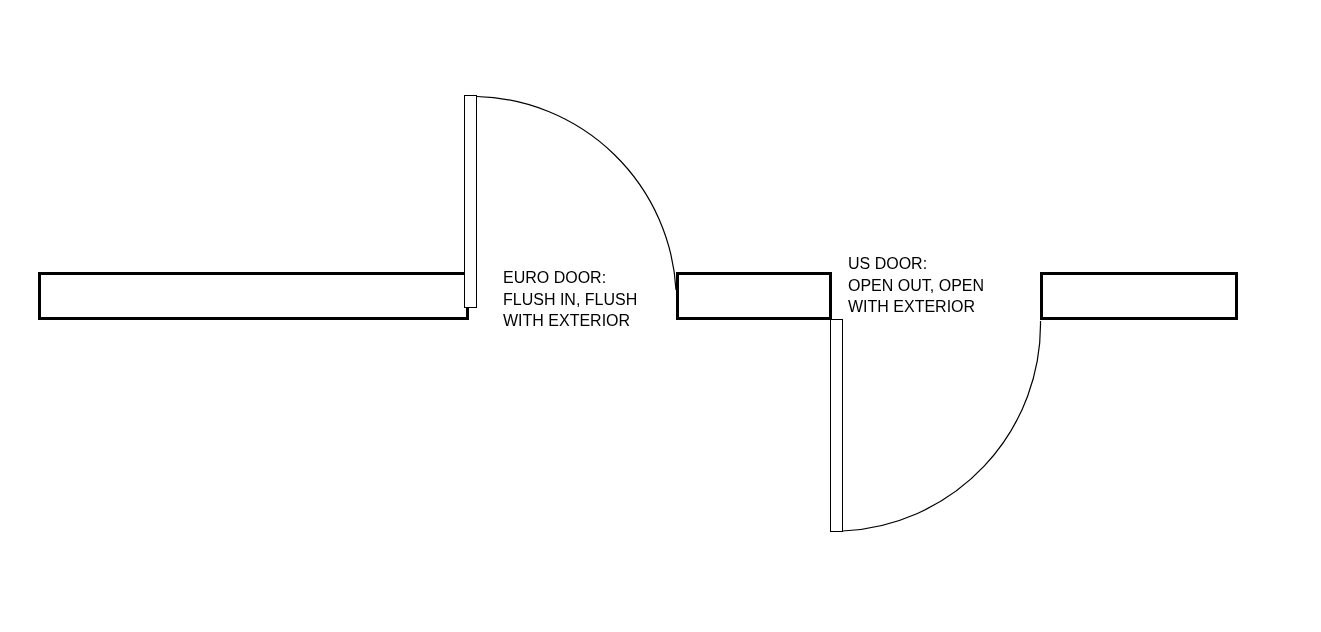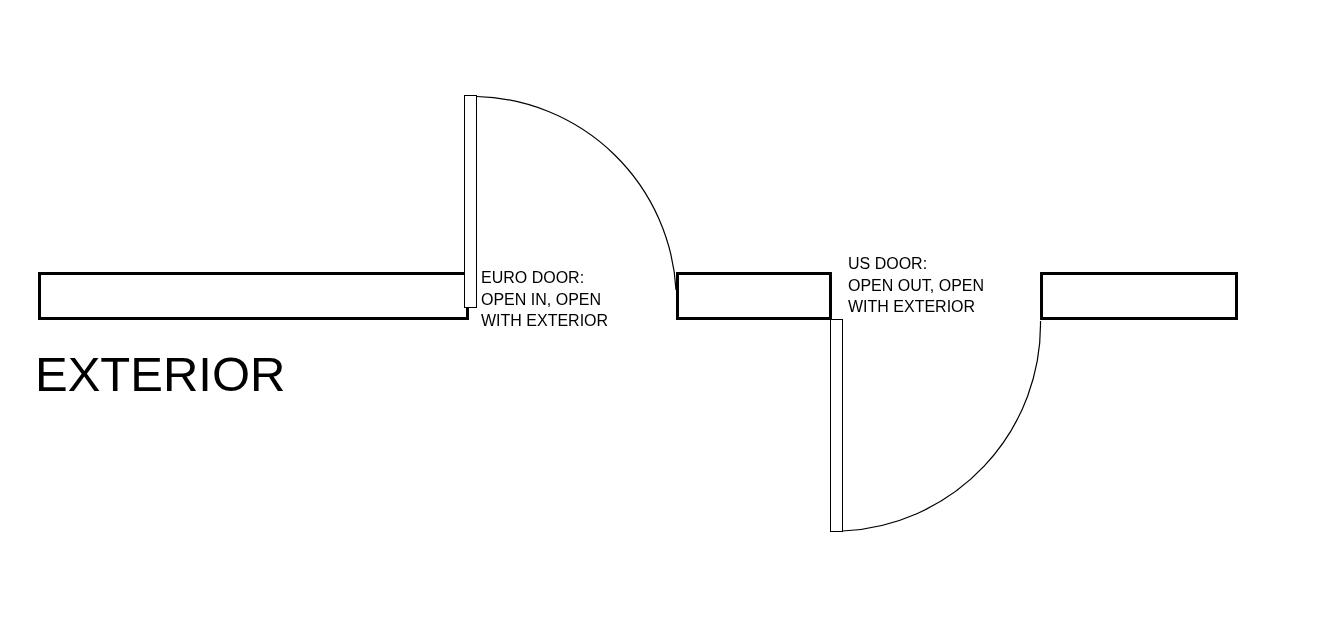--- a/index.html
+++ b/index.html
@@ -48,21 +48,21 @@
   
   .door-label {
     position: absolute;
     z-index: 4;
     color: var(--color-text);
     font-size: 16px;
     line-height: 21.6px;
     white-space: nowrap;
     letter-spacing: 0;
   }
-  .door-label-euro { left: 481px; top: 267px; }
+  .door-label-euro { left: 503px; top: 267px; }
   .door-label-us   { left: 848px; top: 253px; }
   .exterior-label {
     position: absolute;
     left: 35px; top: 350px;
     z-index: 4;
     color: var(--color-text);
     font-size: 49px;
     line-height: 49px;
     white-space: nowrap;
   }
@@ -82,25 +82,24 @@
   <div class="leaf leaf-euro"></div>
 
   <div class="wall wall-middle"></div>
 
   <div class="leaf leaf-us"></div>
 
   <div class="wall wall-right"></div>
 
   <div class="door-label door-label-euro">
     <div>EURO DOOR:</div>
-    <div>OPEN IN, OPEN</div>
+    <div>FLUSH IN, FLUSH</div>
     <div>WITH EXTERIOR</div>
   </div>
 
   <div class="door-label door-label-us">
     <div>US DOOR:</div>
     <div>OPEN OUT, OPEN</div>
     <div>WITH EXTERIOR</div>
   </div>
 
-  <div class="exterior-label">EXTERIOR</div>
 
 </div>
 
 </body></html>

